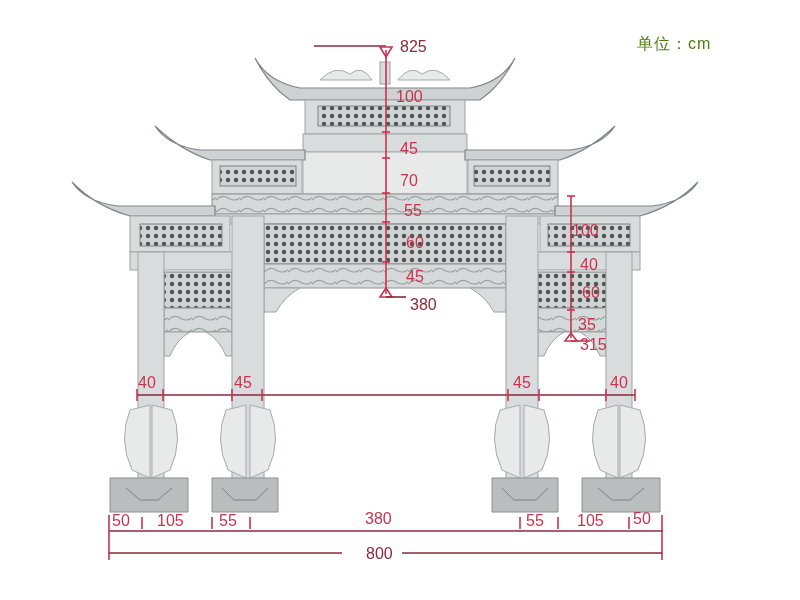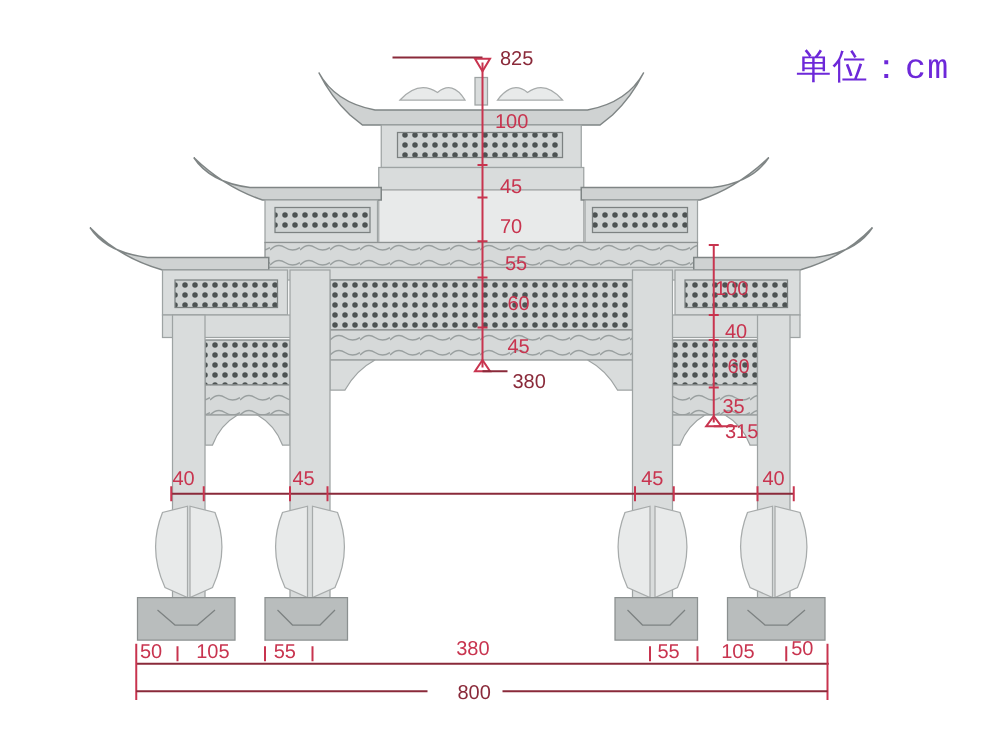--- a/index.html
+++ b/index.html
@@ -1,20 +1,20 @@
 <!DOCTYPE html>
 <html><head>
   <meta charset="utf-8">
   <style>
     html, body { margin: 0; padding: 0; background: #ffffff; }
     body { width: 800px; height: 600px; position: relative; overflow: hidden; font-family: "Liberation Sans", sans-serif; }
     #canvas { position: absolute; left: 0; top: 0; width: 800px; height: 600px; }
     .dim { font-family: "Liberation Sans", sans-serif; font-size: 16px; fill: #c8344f; }
     .dim-dark { font-family: "Liberation Sans", sans-serif; font-size: 16px; fill: #8a2a3a; }
-    .unit { position: absolute; left: 637px; top: 34px; font-size: 28px; color: #6d28d9; font-family: Liberation Mono, monospace; letter-spacing: 1px; }
+    .unit { position: absolute; left: 637px; top: 34px; font-size: 16px; color: #4d7c0f; font-family: Liberation Sans, sans-serif; letter-spacing: 1px; }
     .stone { fill: #d9dcdc; stroke: #9ea3a3; stroke-width: 1; }
     .stone-dark { fill: #b9bdbd; stroke: #8b9090; stroke-width: 1; }
     .stone-light { fill: #e8eaea; stroke: #a7abab; stroke-width: 1; }
     .roof { fill: #cfd2d2; stroke: #7f8585; stroke-width: 1.2; }
     .lattice { fill: url(#latticePat); stroke: #7c8181; stroke-width: 1; }
     .carve { fill: url(#carvePat); stroke: #8d9292; stroke-width: 1; }
     .dline { stroke: #c8344f; stroke-width: 1.6; fill: none; }
     .dline-dark { stroke: #8a2a3a; stroke-width: 1.6; fill: none; }
   </style>
 </head>

